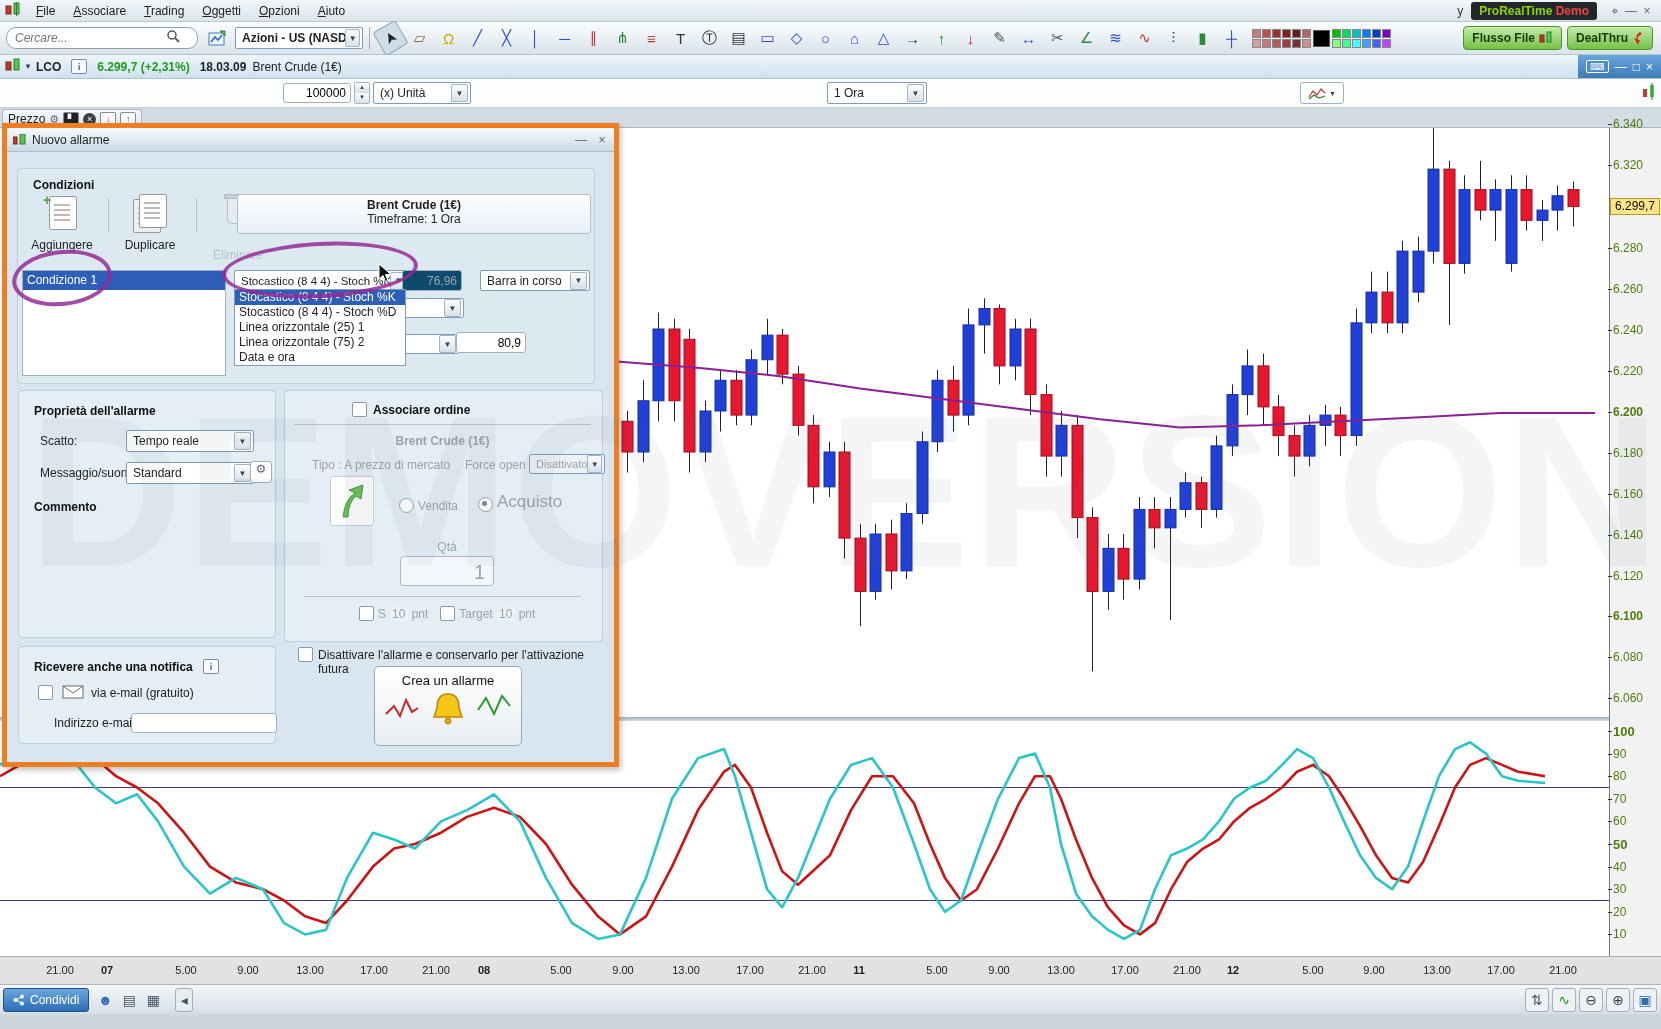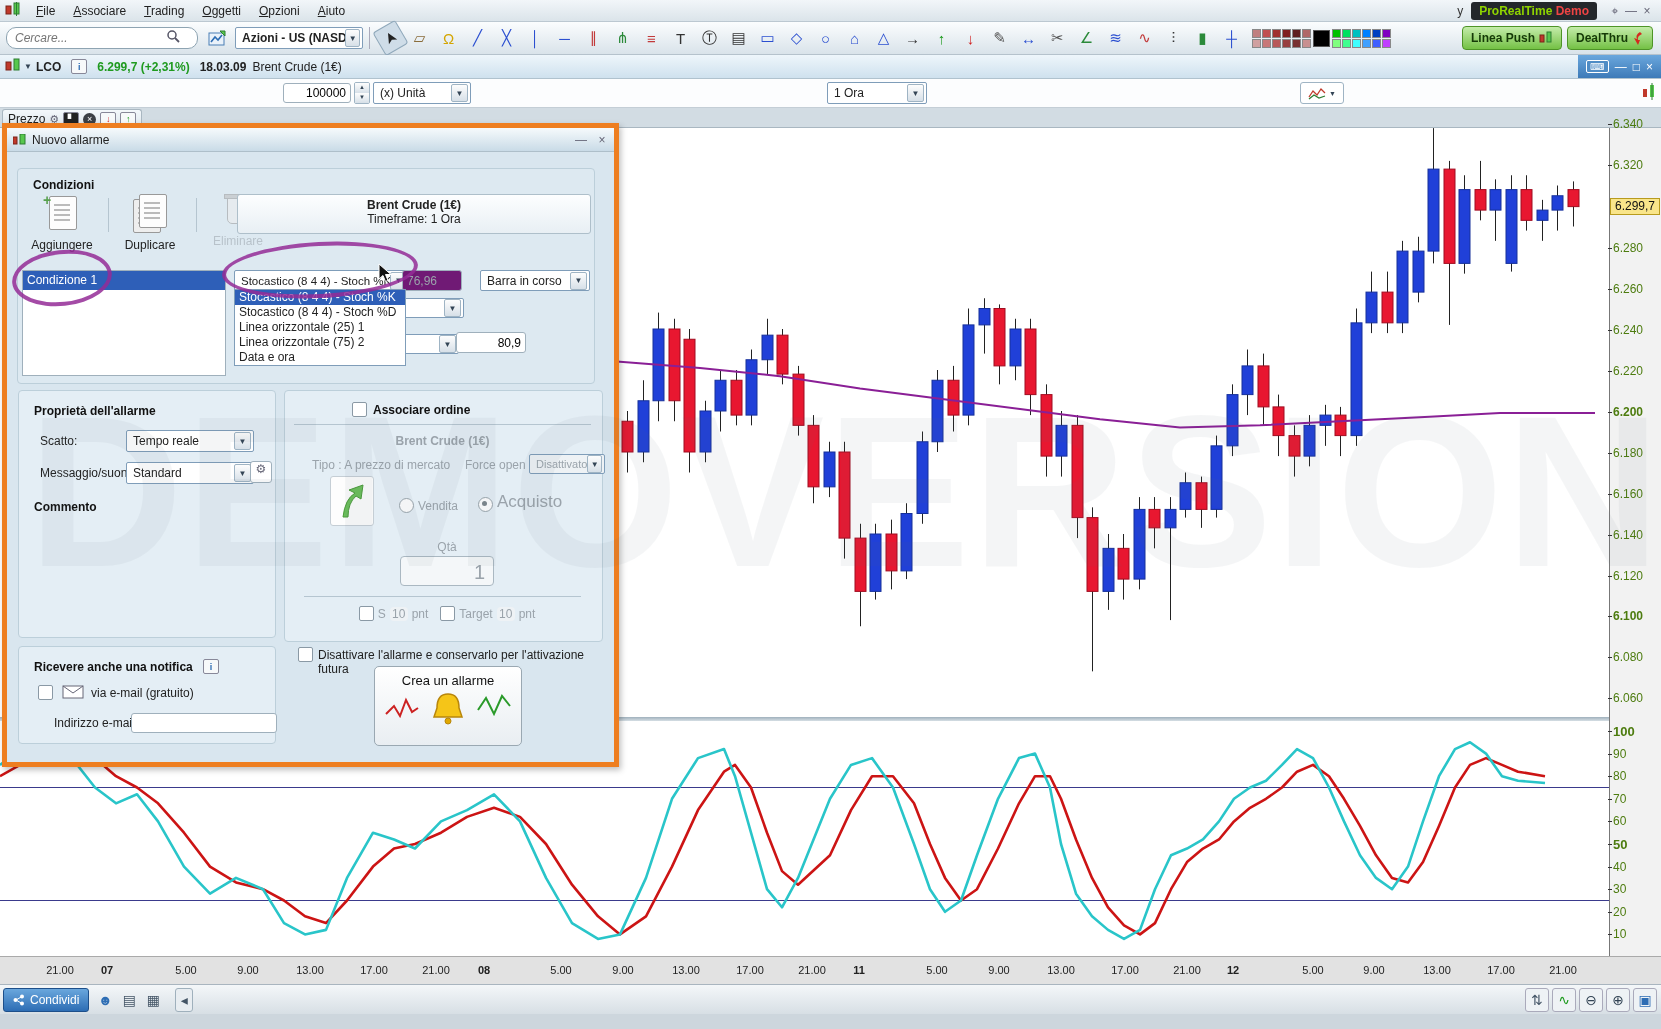--- a/index.html
+++ b/index.html
@@ -198,21 +198,21 @@
         <span style="width: 9px; height: 9px; border: 1px solid rgb(136, 136, 136); box-sizing: border-box; background: rgb(128, 255, 128);"></span>
         <span style="width: 9px; height: 9px; border: 1px solid rgb(136, 136, 136); box-sizing: border-box; background: rgb(64, 255, 144);"></span>
         <span style="width: 9px; height: 9px; border: 1px solid rgb(136, 136, 136); box-sizing: border-box; background: rgb(64, 255, 255);"></span>
         <span style="width: 9px; height: 9px; border: 1px solid rgb(136, 136, 136); box-sizing: border-box; background: rgb(64, 160, 255);"></span>
         <span style="width: 9px; height: 9px; border: 1px solid rgb(136, 136, 136); box-sizing: border-box; background: rgb(64, 96, 255);"></span>
         <span style="width: 9px; height: 9px; border: 1px solid rgb(136, 136, 136); box-sizing: border-box; background: rgb(192, 64, 255);"></span>
       </span>
     </div>
   <span style="flex:1"></span>
   <div class="greenbtn" style="margin-right:5px;">
-    <span>Linea Push</span>
+    <span>Flusso File</span>
     <svg width="14" height="14">
         <rect x="1" y="4" width="4" height="7" fill="#c0392b" stroke="#7a241a"></rect>
         <rect x="8" y="1" width="4" height="10" fill="#57c84d" stroke="#2e7d32"></rect>
       </svg>
   </div>
   <div class="greenbtn" style="margin-right:8px;">
     <span>DealThru</span>
     <svg width="12" height="15">
         <path d="M8,1 Q3,4 5,8 L2,7 L6,14 L8,9 L6,9 Q5,5 10,3 Z" fill="#d42a1e"></path>
       </svg>
@@ -509,37 +509,37 @@
   <span class="abs" style="left:101px;top:70px;width:1px;height:34px;background:#b5c5d0;"></span>
   <div class="abs" style="left:112px;top:66px;width:62px;text-align:center;">
     <span class="docicon" style="left:14px;top:5px;background:#eee;"></span>
     <span class="docicon" style="left:20px;top:0px;"></span>
     <span class="abs" style="left:0;top:44px;width:62px;">Duplicare</span>
   </div>
   <span class="abs" style="left:189px;top:70px;width:1px;height:34px;background:#b5c5d0;"></span>
   <div class="abs" style="left:200px;top:66px;width:62px;text-align:center;opacity:.55;">
     <span class="abs" style="left:20px;top:2px;width:20px;height:26px;border:1px solid #999;border-radius:0 0 5px 5px;background:#eee;"></span>
     <span class="abs" style="left:17px;top:0px;width:27px;height:3px;background:#bbb;border:1px solid #999;"></span>
-    <span class="abs dis" style="left:0;top:40px;width:62px;">Eliminare</span>
+    <span class="abs dis" style="left:0;top:54px;width:62px;">Eliminare</span>
   </div>
 
   <div class="abs" style="left:230px;top:66px;width:352px;height:38px;background:linear-gradient(#fdfeff,#e8eff4);border:1px solid #aebfca;border-radius:3px;text-align:center;">
     <b style="display:block;margin-top:3px;">Brent Crude (1€)</b>
     <span>Timeframe: 1 Ora</span>
   </div>
 
   <div id="cond-list" style="left:15px;top:142px;width:202px;height:104px;">
     <div id="cond-sel">Condizione 1</div>
   </div>
 
   <div class="dd abs" style="left:227px;top:142px;width:166px;height:19px;">
     <span style="font-size:11.5px;white-space:nowrap;overflow:hidden;">Stocastico (8 4 4) - Stoch %K</span>
     <span class="dd-a">▼</span>
   </div>
-  <input class="txt abs dis" style="left: 395px; top: 142px; width: 50px; height: 17px; background: #701a75;" disabled="" value="76,96">
+  <input class="txt abs dis" style="left: 395px; top: 142px; width: 50px; height: 17px; text-align: right; background: #0c4a6e;" disabled="" value="76,96">
   <div class="dd abs" style="left:473px;top:142px;width:100px;height:19px;">
     <span>Barra in corso</span>
     <span class="dd-a">▼</span>
   </div>
 
   <div class="dd abs" style="left:391px;top:170px;width:56px;height:18px;">
     <span></span>
       <span class="dd-a">▼</span>
   </div>
   <div class="dd abs" style="left:385px;top:206px;width:57px;height:18px;">

